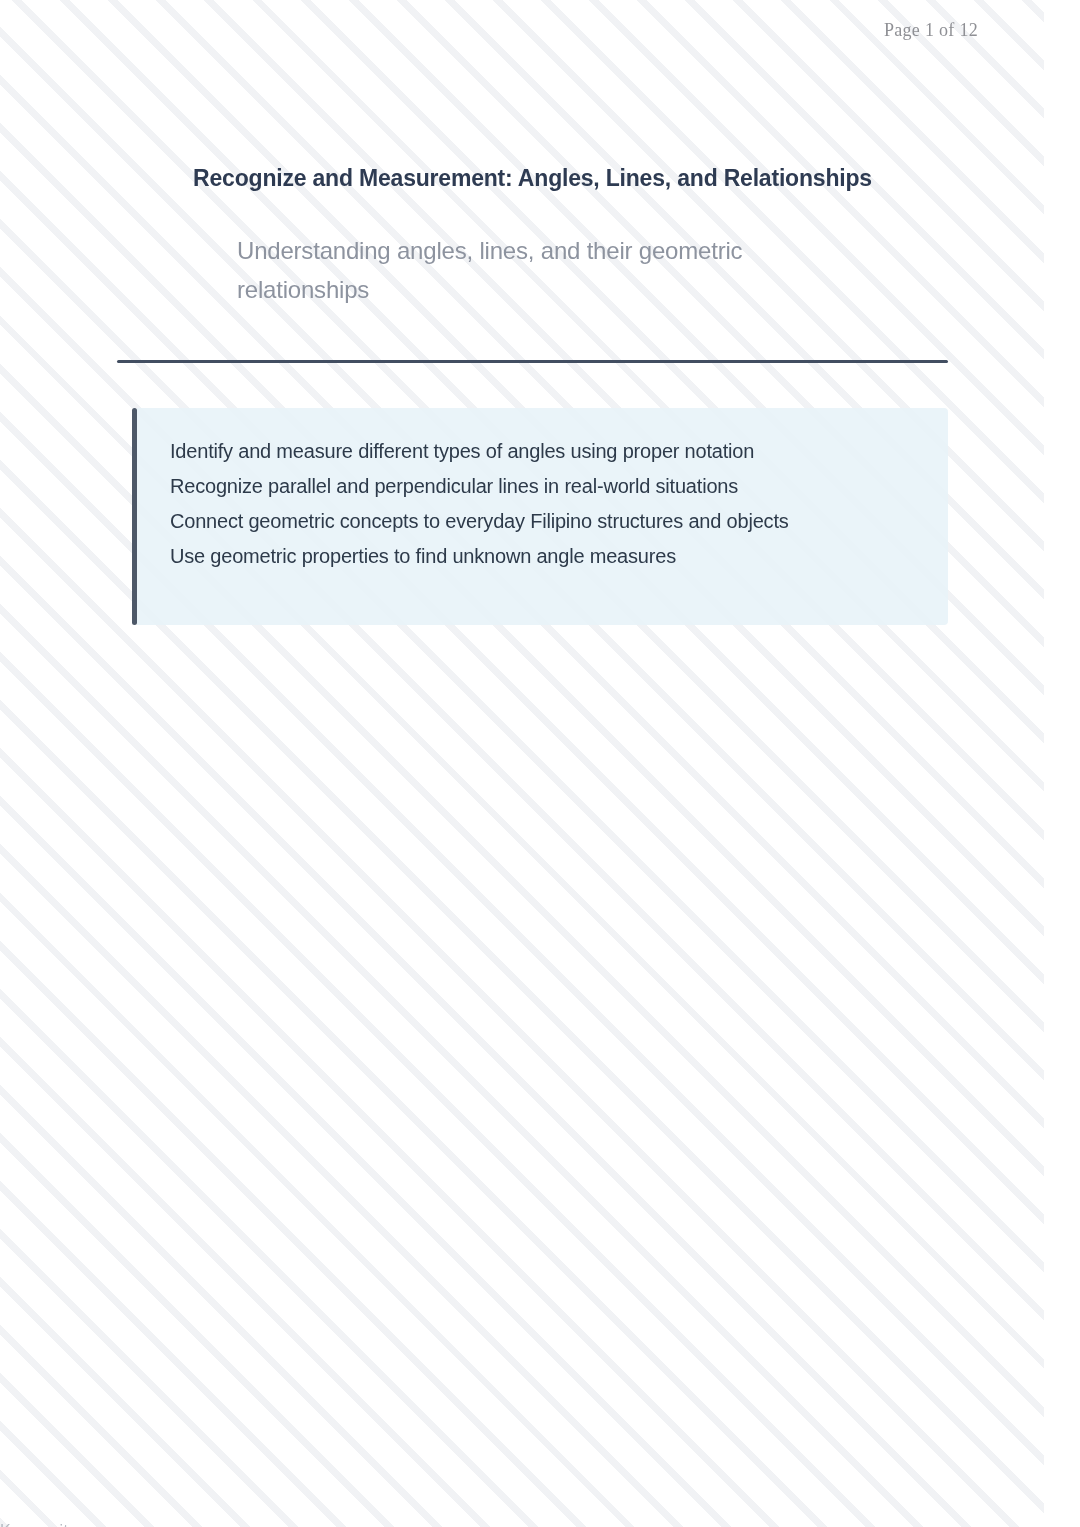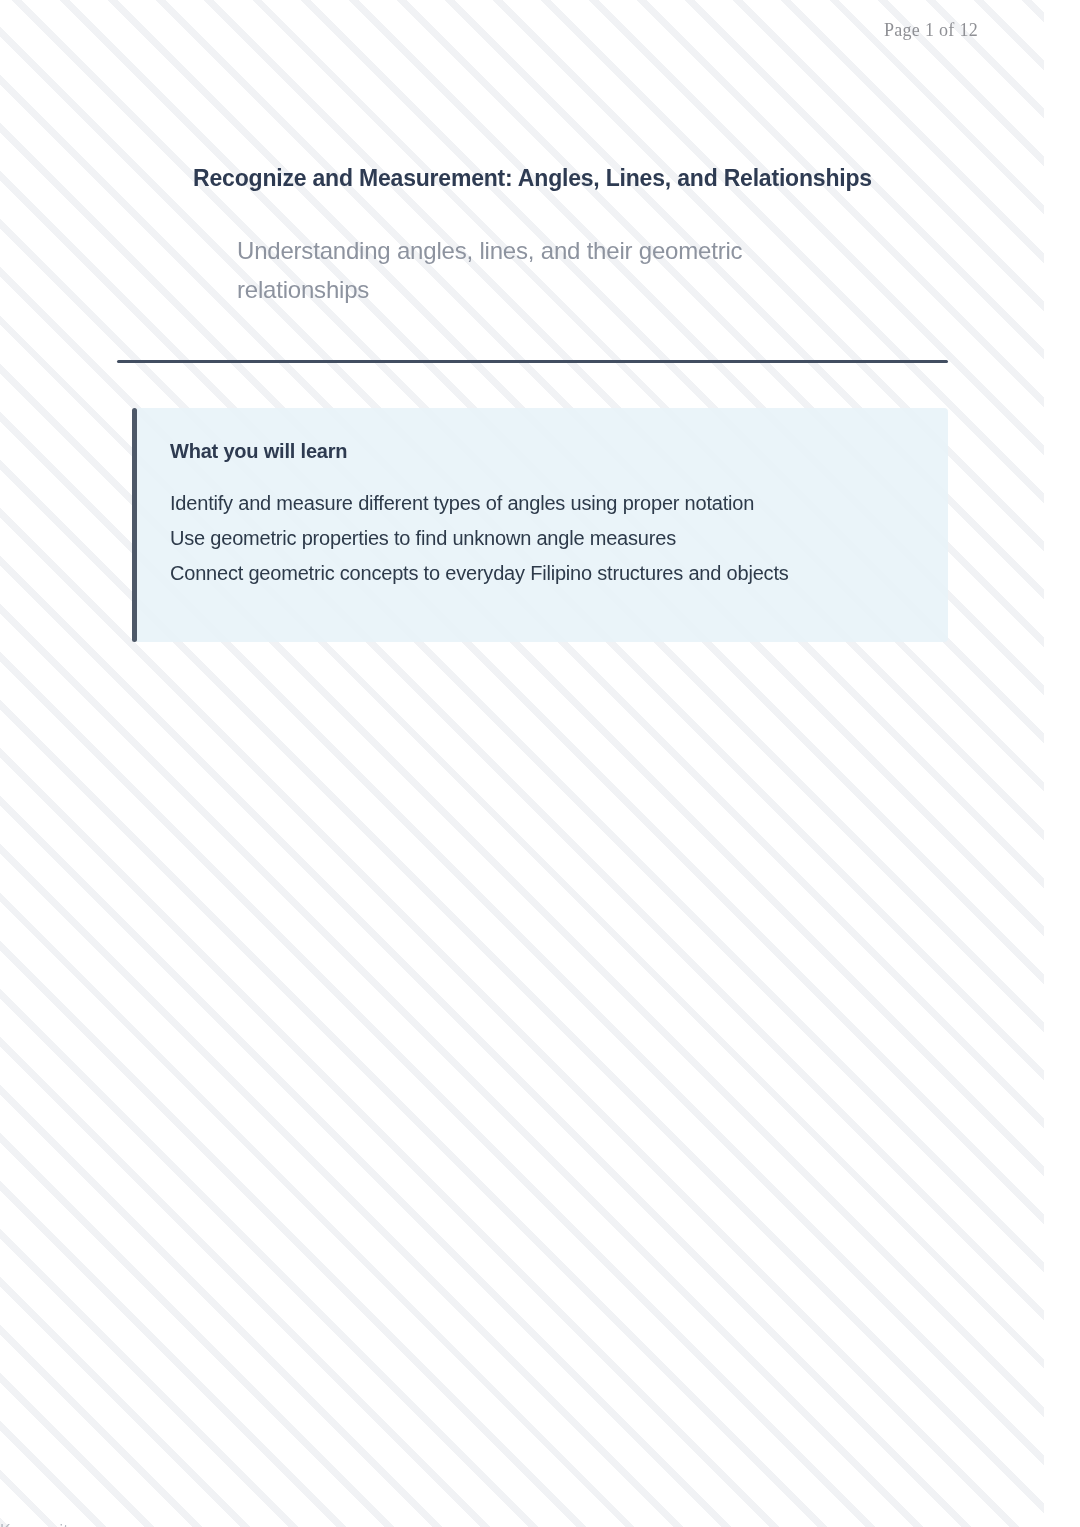--- a/index.html
+++ b/index.html
@@ -119,22 +119,22 @@
 
   <div class="doc-title">Recognize and Measurement: Angles, Lines, and Relationships</div>
 
   <div class="doc-subtitle">Understanding angles, lines, and their geometric relationships</div>
 
   <div class="divider"></div>
 
   <div class="learn-box-wrap">
     <div class="learn-box-bar"></div>
     <div class="learn-box">
-      <div class="learn-heading">What you will learn</div>
       <div class="learn-item">Identify and measure different types of angles using proper notation</div>
+      <div class="learn-item">Recognize parallel and perpendicular lines in real-world situations</div>
+      <div class="learn-item">Connect geometric concepts to everyday Filipino structures and objects</div>
       <div class="learn-item">Use geometric properties to find unknown angle measures</div>
-      <div class="learn-item">Connect geometric concepts to everyday Filipino structures and objects</div>
     </div>
   </div>
 
   <div class="footer-brand">Knowunity</div>
 
 </div>
 
 </body></html>

